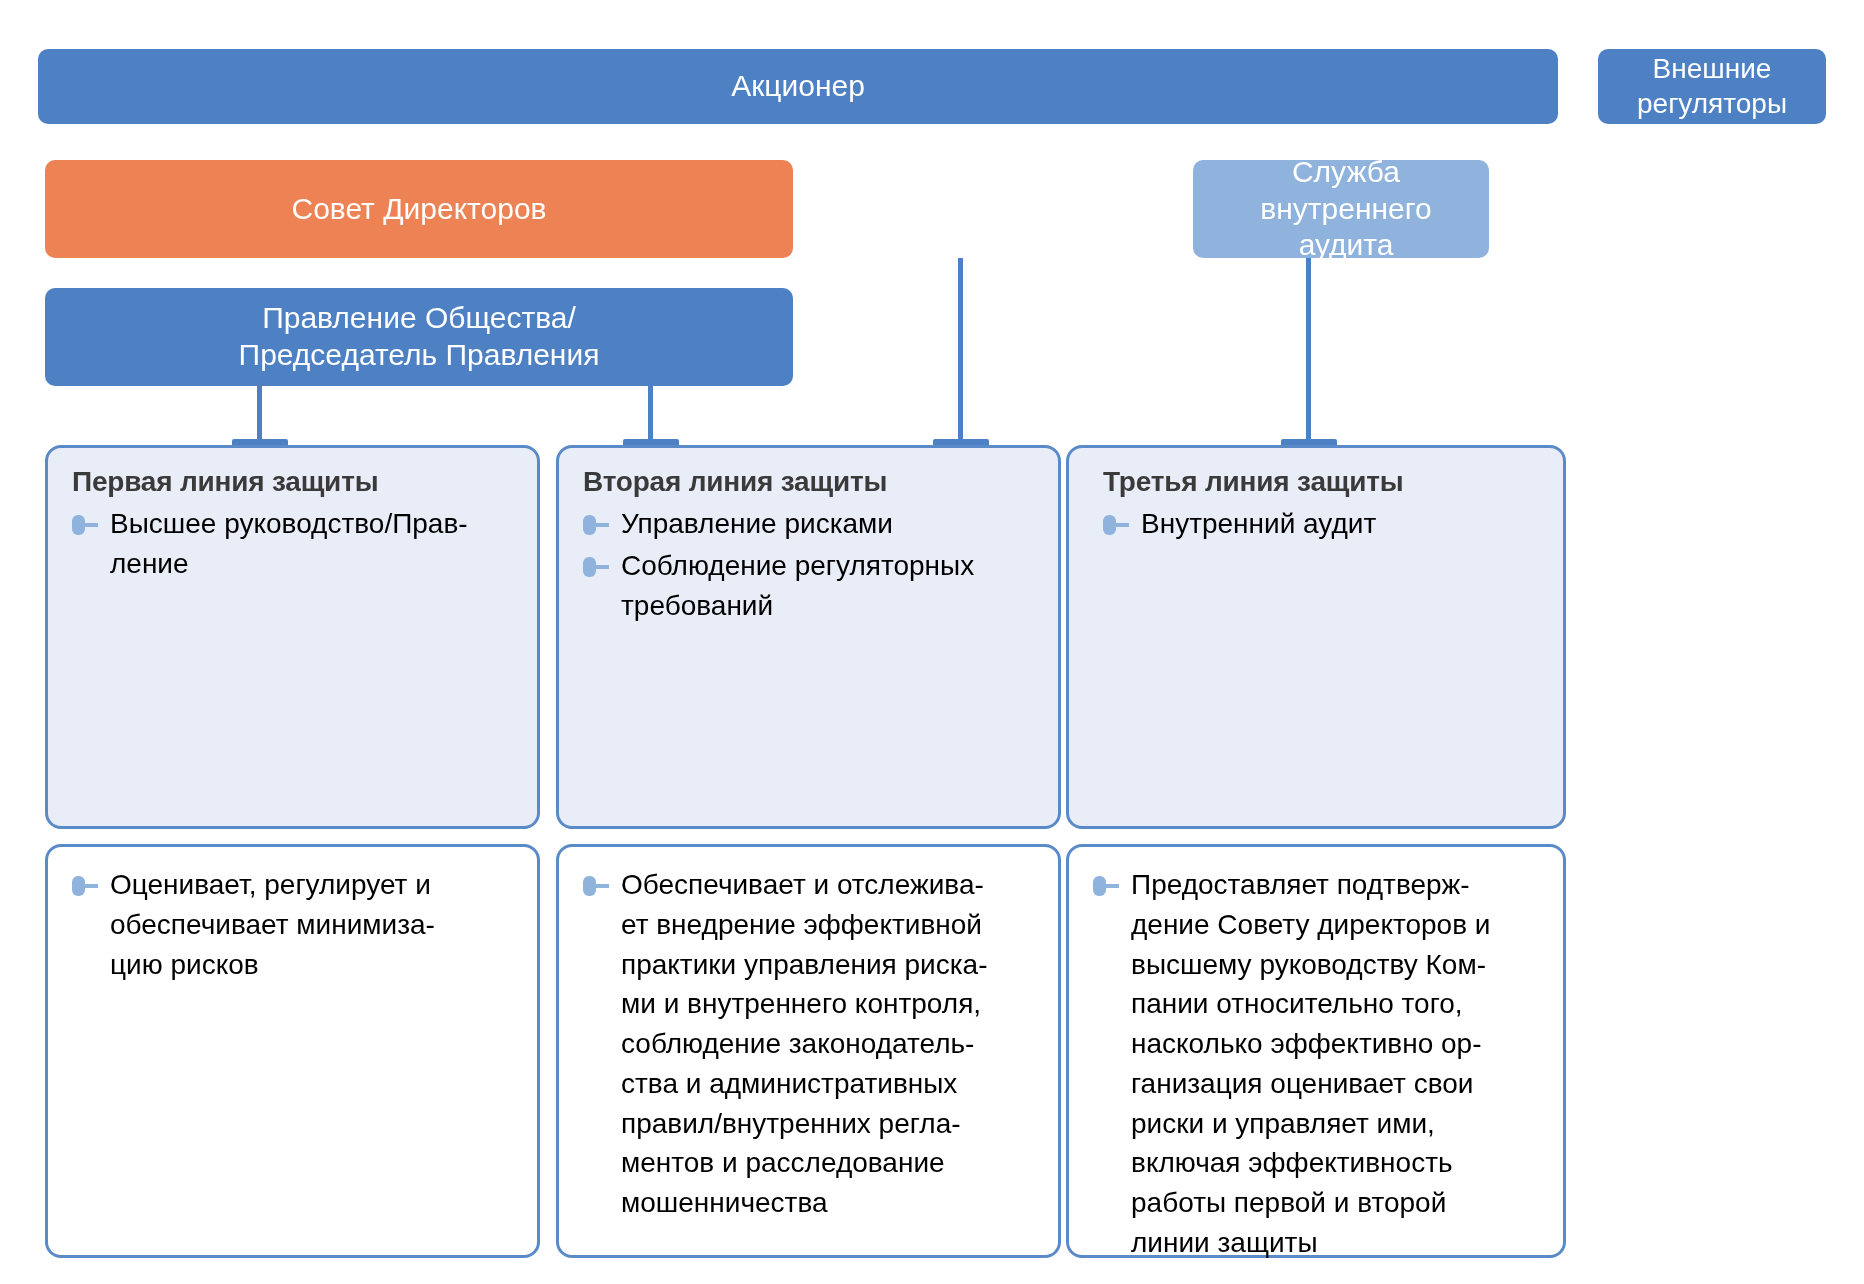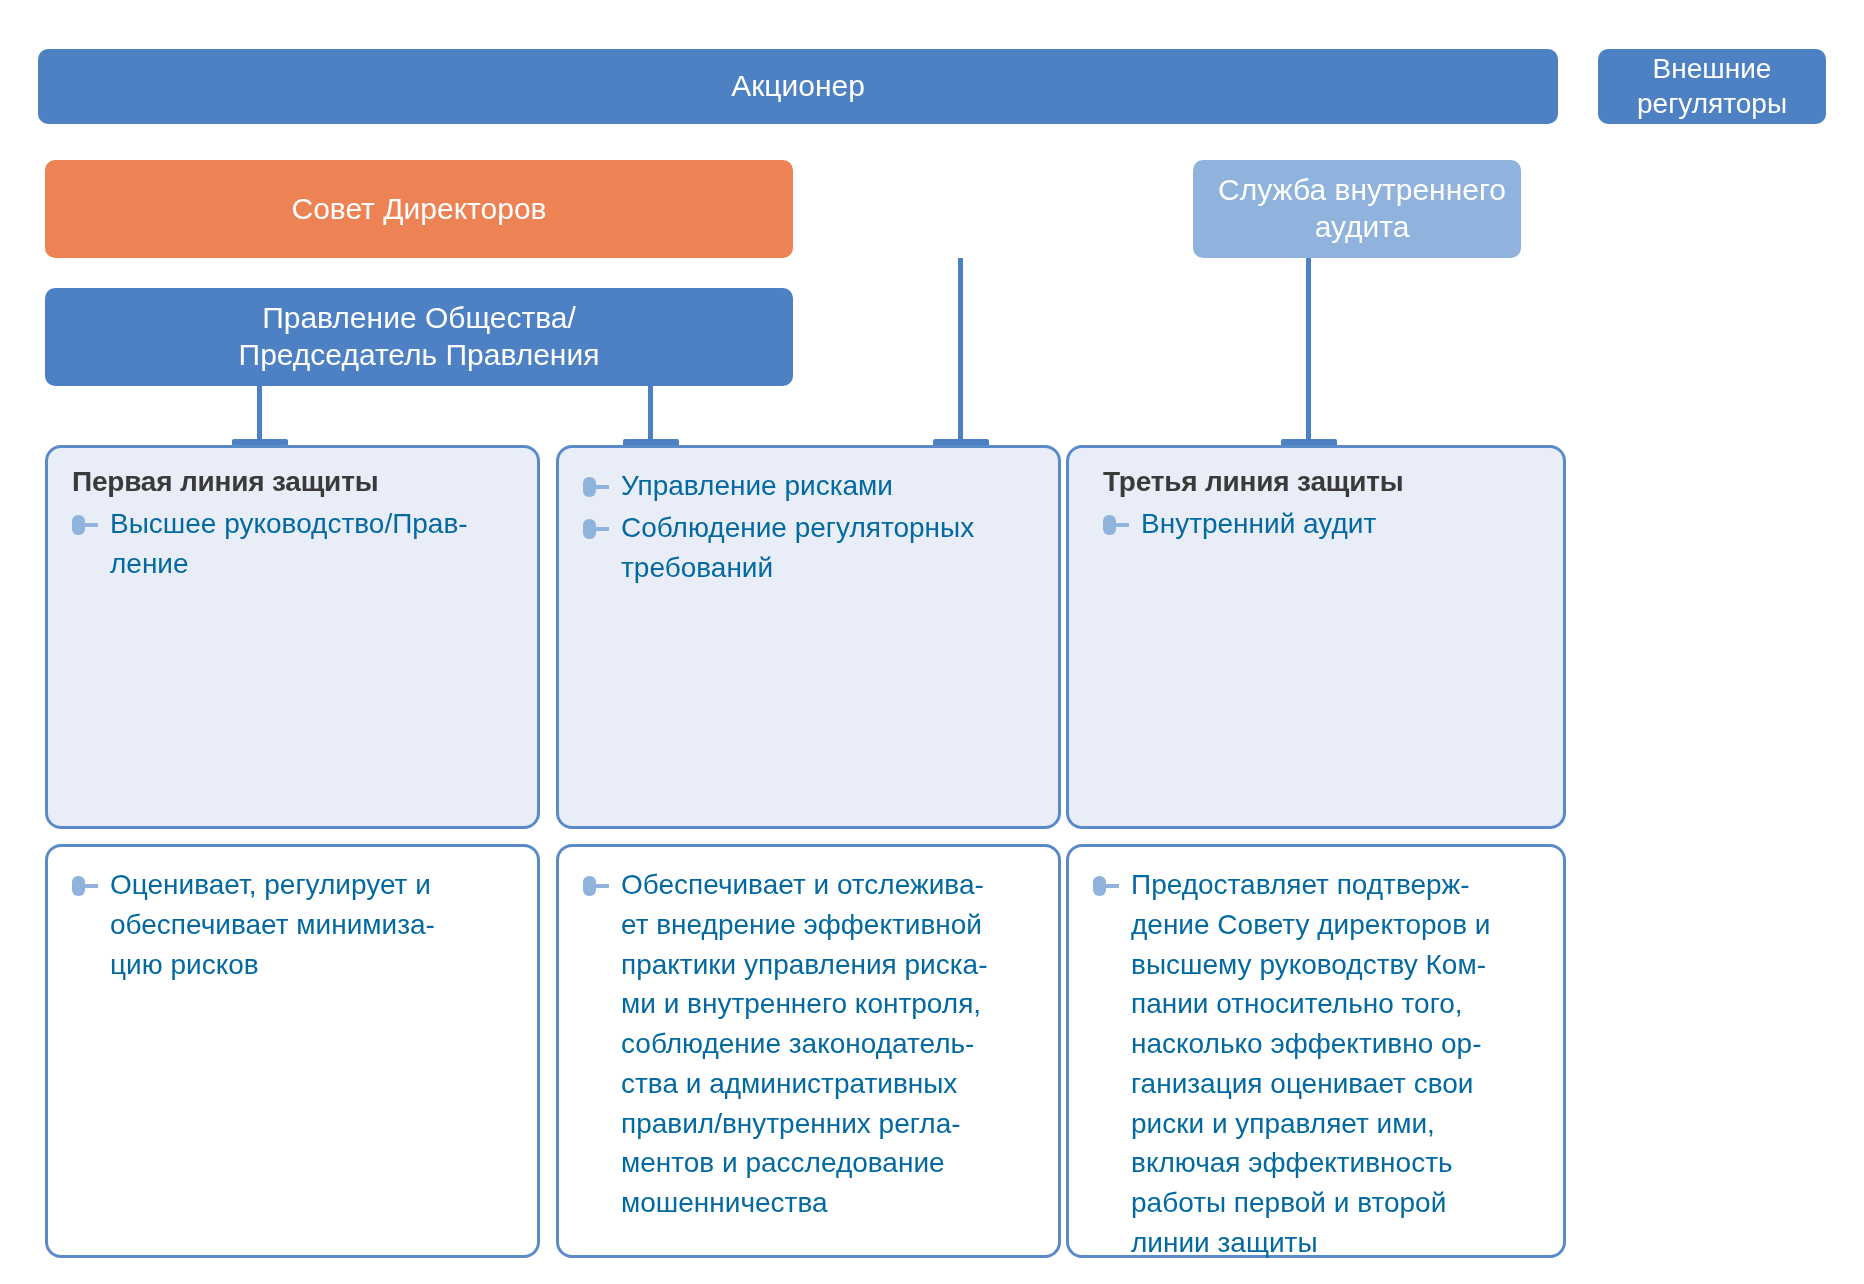--- a/index.html
+++ b/index.html
@@ -50,21 +50,21 @@
     margin:0 0 6px 2px;
     letter-spacing:-0.2px;
   }
 
   ul.blist{list-style:none;margin:0;padding:0;}
   ul.blist li{
     position:relative;
     padding-left:40px;
     font-size:28px;
     line-height:1.42;
-    color:#0369a1;
+    color:#000000;
     margin-bottom:2px;
   }
   
   ul.blist li .bul{
     position:absolute;left:2px;top:11px;
     width:30px;height:20px;
     pointer-events:none;
   }
   ul.blist li .bul::before{
     content:"";position:absolute;left:0;top:0;
@@ -85,21 +85,21 @@
 <div id="stage">
 
   <div class="hbox c-dark" style="left: 38px; top: 25px; width: 1520px; height: 75px; white-space: pre-line;">Акционер</div>
 
   <div class="hbox c-dark" style="left: 1598px; top: 25px; width: 228px; height: 75px; font-size: 28px; white-space: pre-line;">Внешние
 регуляторы</div>
 
   <div class="hbox c-orange" style="left: 45px; top: 136px; width: 748px; height: 98px; white-space: pre-line;">Совет Директоров</div>
 
 
-  <div class="hbox c-light" style="left: 1193px; top: 136px; width: 328px; height: 98px; white-space: pre-line; padding-left: 24px;">Служба внутреннего
+  <div class="hbox c-light" style="left: 1193px; top: 136px; width: 296px; height: 98px; white-space: pre-line; padding-left: 24px;">Служба внутреннего
 аудита</div>
 
   <div class="hbox c-dark" style="left: 45px; top: 264px; width: 748px; height: 98px; white-space: pre-line;">Правление Общества/
 Председатель Правления</div>
 
   <div class="vline" style="left:257px;top:362px;height:62px;"></div>
   <div class="stub" style="left:232px;top:415px;width:56px;"></div>
 
   <div class="vline" style="left:648px;top:362px;height:62px;"></div>
   <div class="stub" style="left:623px;top:415px;width:56px;"></div>
@@ -126,20 +126,21 @@
       <li>
         <span class="bul"></span>
         <span style="white-space: pre-line;">Оценивает, регулирует и
 обеспечивает минимиза-
 цию рисков</span>
       </li>
     </ul>
   </div>
 
   <div class="panel fill" style="left:556px;top:421px;width:505px;height:384px;">
+    <div class="panel-title">Вторая линия защиты</div>
     <ul class="blist">
       <li>
         <span class="bul"></span>
         <span style="white-space: pre-line;">Управление рисками</span>
       </li>
       <li>
         <span class="bul"></span>
         <span style="white-space: pre-line;">Соблюдение регуляторных
 требований</span>
       </li>

